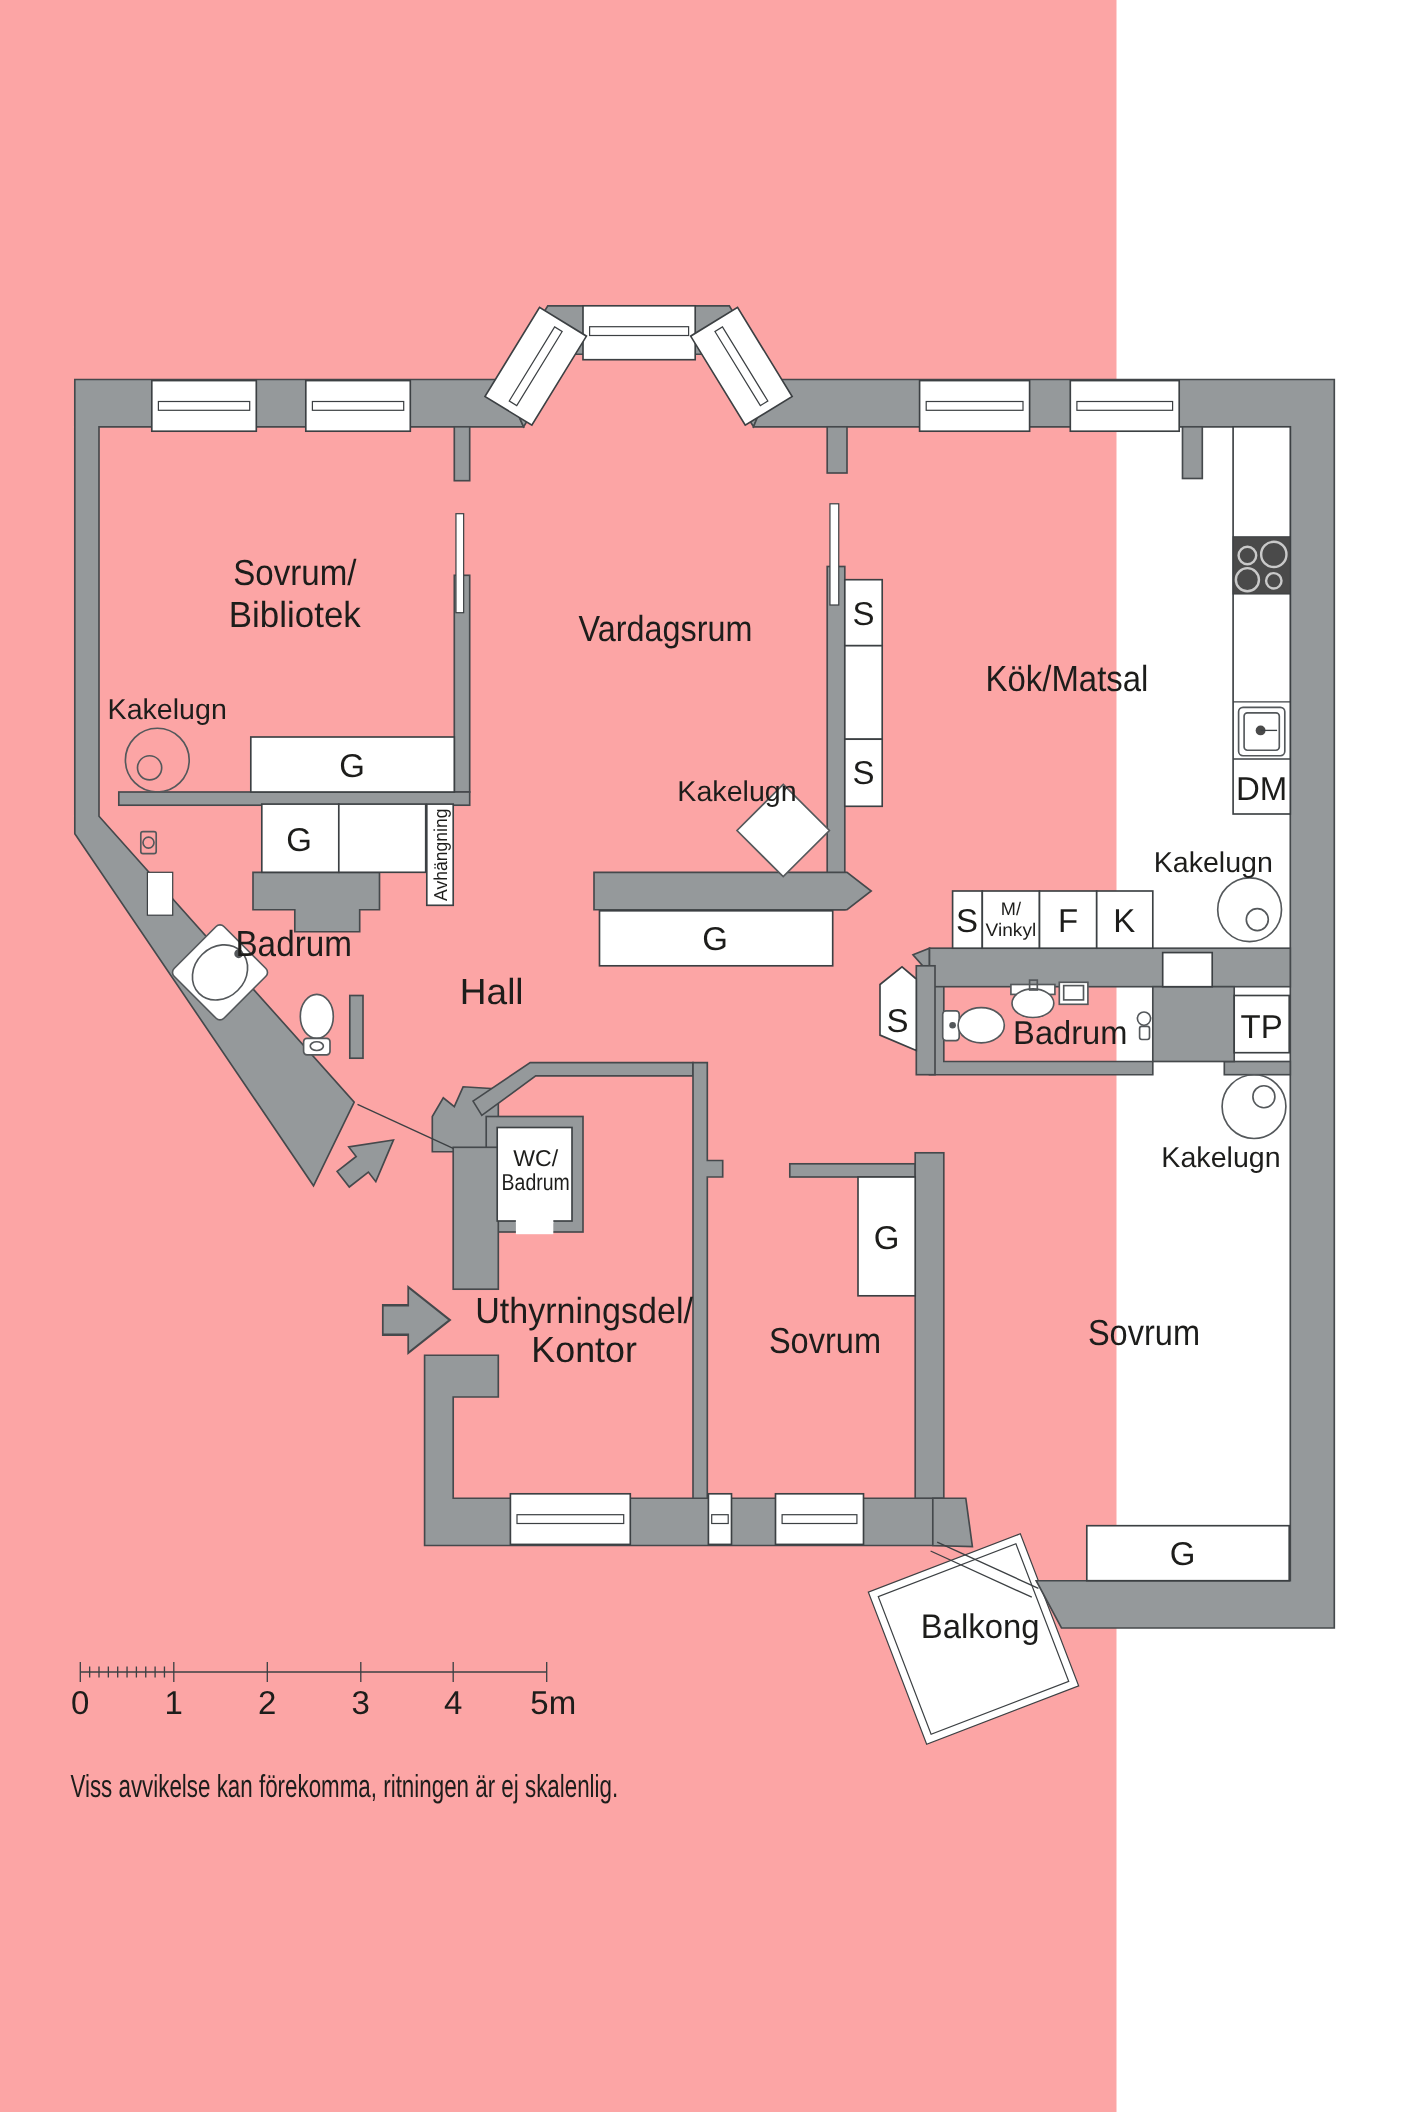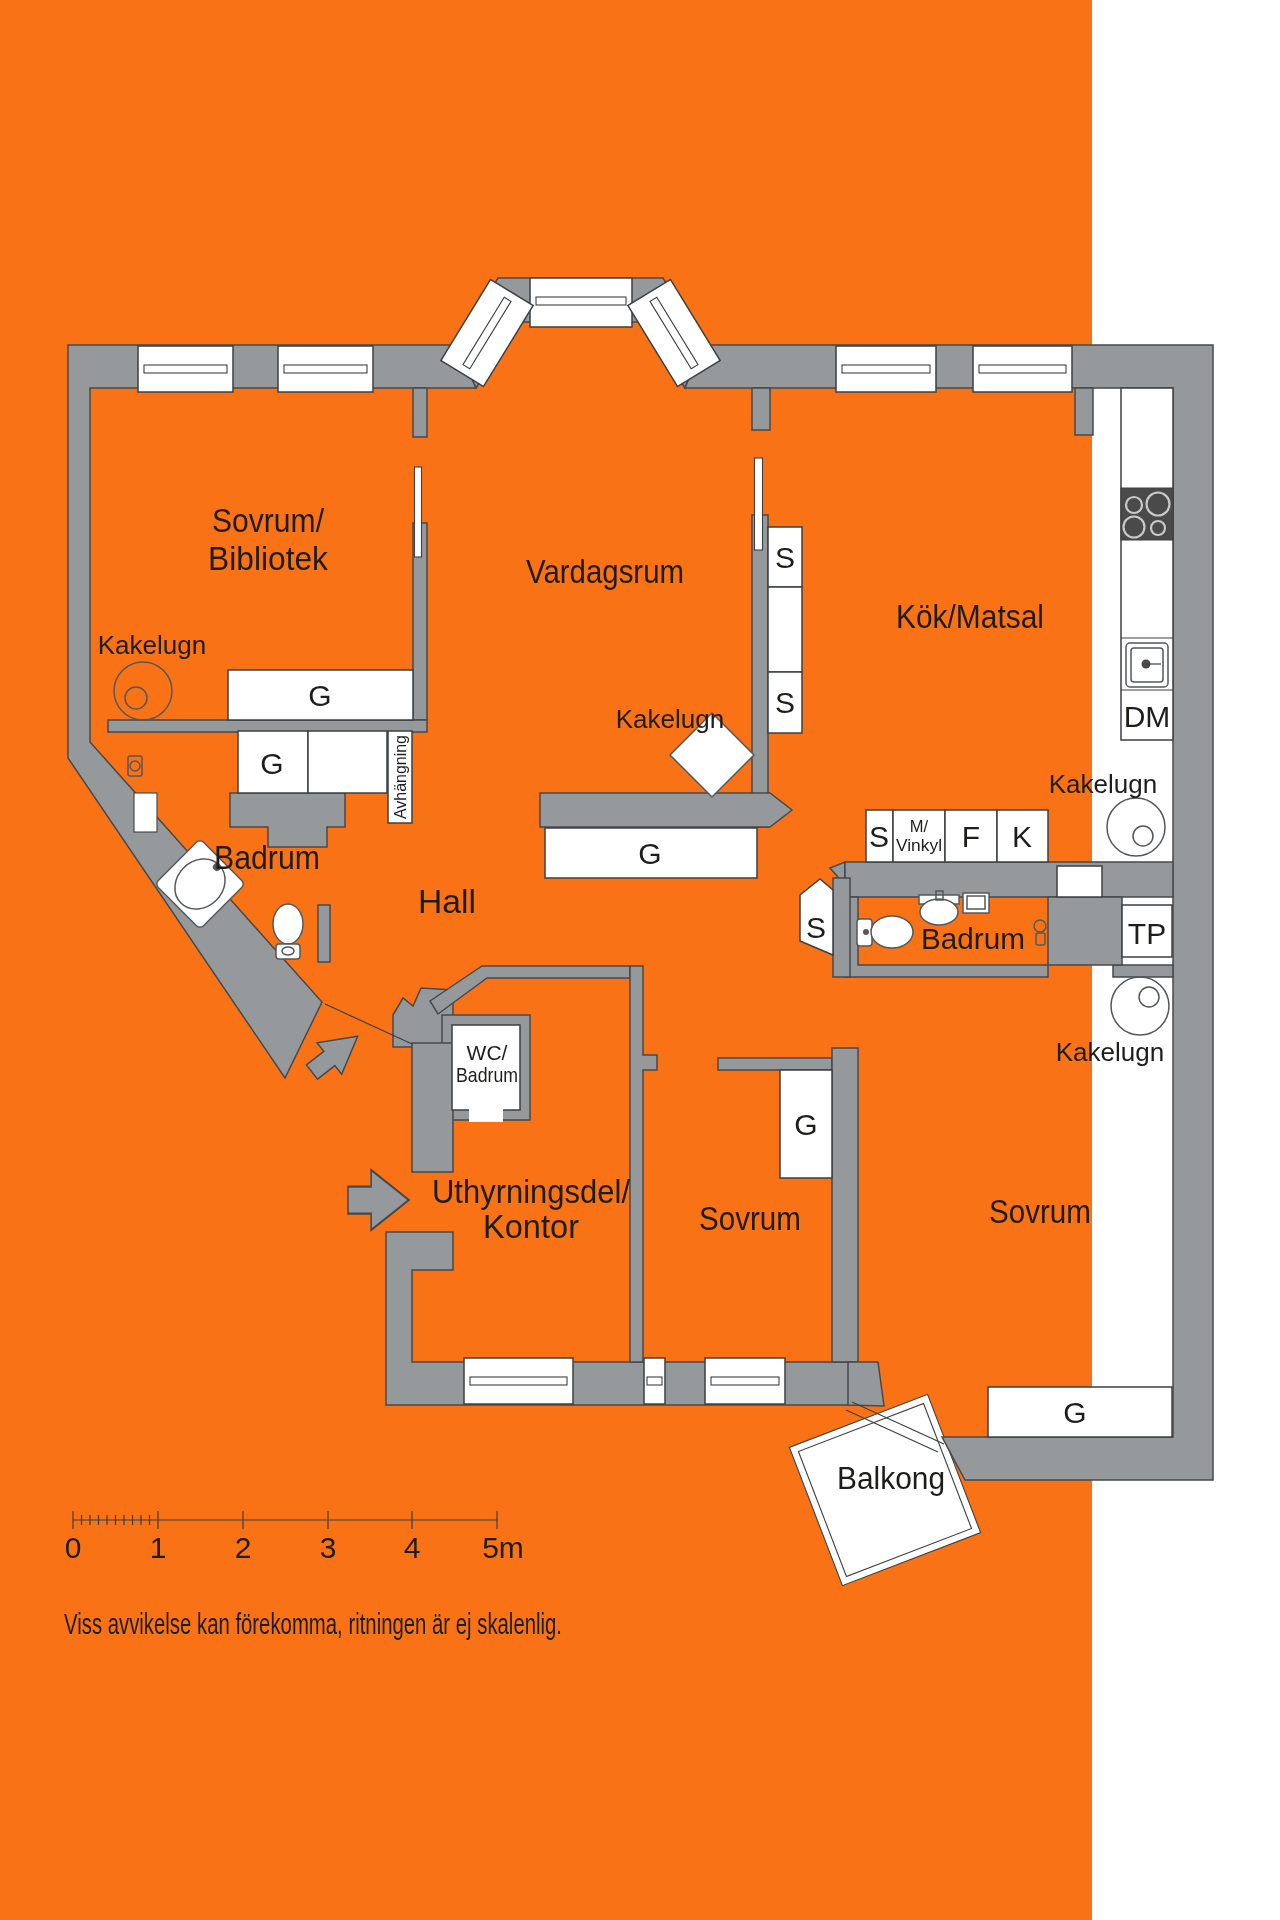--- a/index.html
+++ b/index.html
@@ -1,16 +1,16 @@
 <!DOCTYPE html>
 <html><head>
 <meta charset="utf-8">
 <style>
   html,body{margin:0;padding:0;background:#ffffff;}
-  .page{width:1092px;height:1920px;background:#f97316;position:relative;font-family:"Liberation Sans",sans-serif;}
+  .page{width:1015px;height:1920px;background:#fca5a5;position:relative;font-family:"Liberation Sans",sans-serif;}
   svg{display:block;}
   .w   {fill:#95999b;stroke:#45494c;stroke-width:1.5;stroke-linejoin:miter;}
   .wb  {fill:#ffffff;stroke:#3c4043;stroke-width:1.5;}
   .wbt {fill:#ffffff;stroke:#3c4043;stroke-width:1.1;}
   .ln  {stroke:#3c4043;stroke-width:1.2;fill:none;}
   .fx  {fill:#ffffff;stroke:#54585b;stroke-width:1.5;}
   .fxg {fill:none;stroke:#54585b;stroke-width:1.5;}
   .dark{fill:#4a4a4a;stroke:#3c4043;stroke-width:1;}
   .burner{fill:none;stroke:#c9c9c9;stroke-width:2.2;}
   text{fill:#1d1d1b;}

